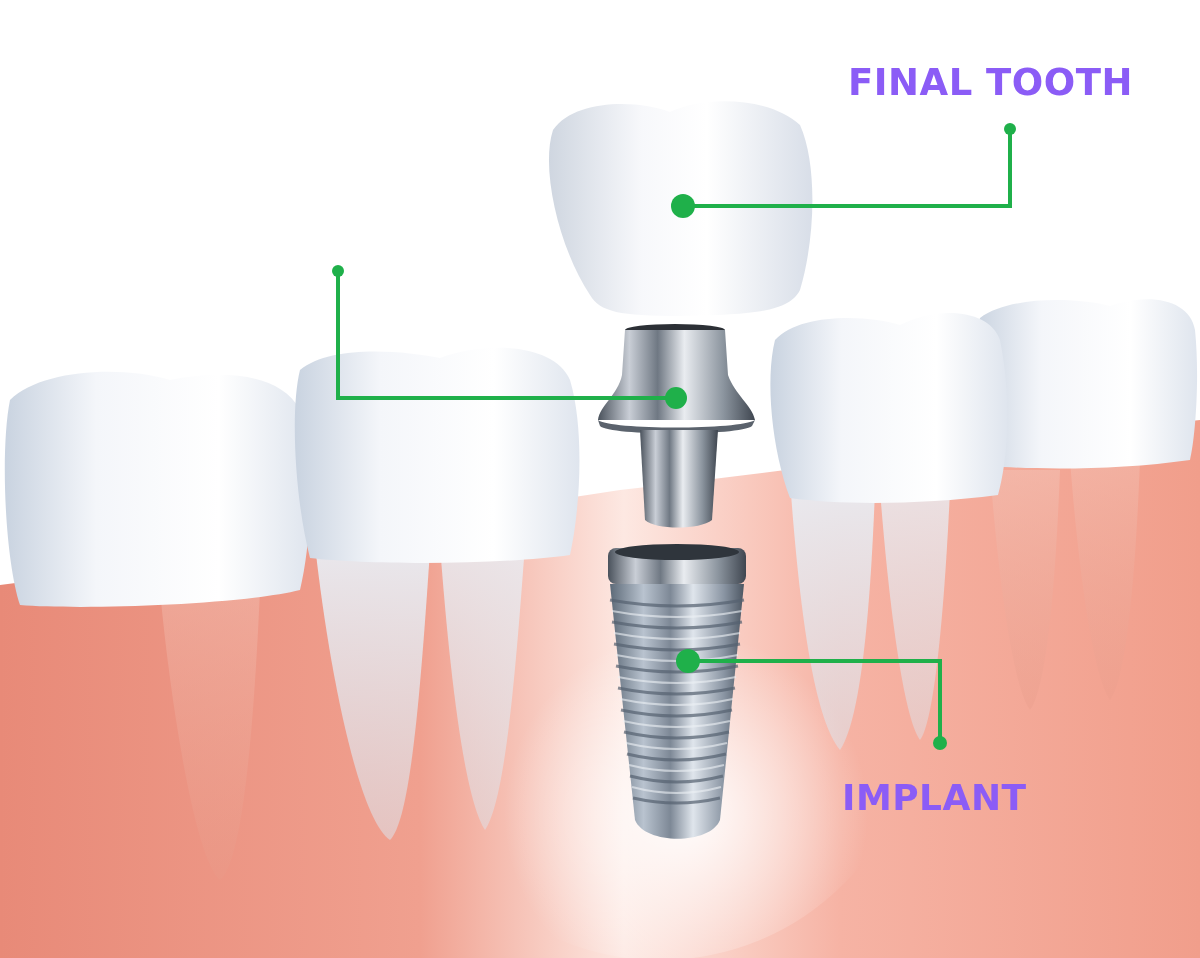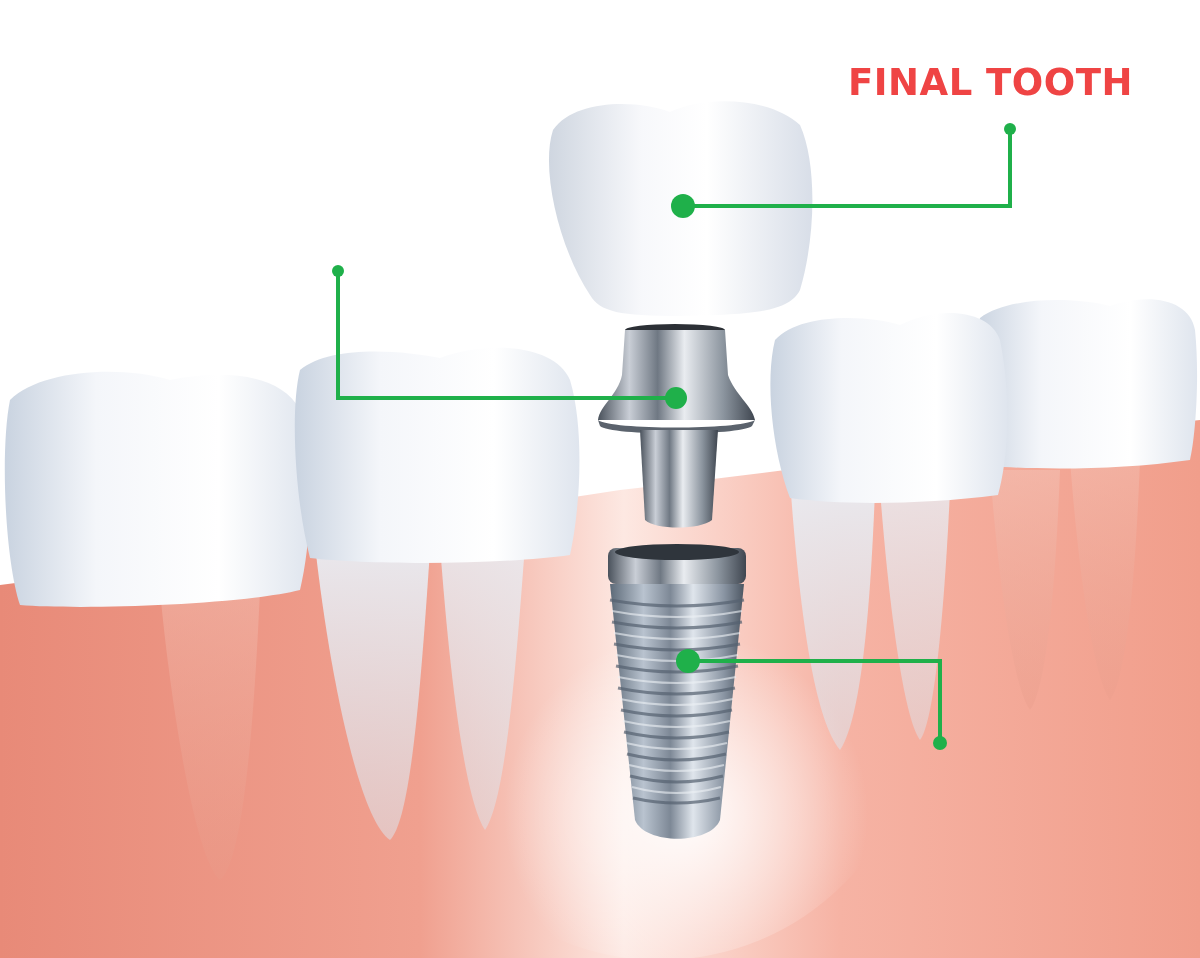--- a/index.html
+++ b/index.html
@@ -3,21 +3,21 @@
   <meta charset="utf-8">
   <style>
     html, body { margin: 0; padding: 0; }
     body { width: 1200px; height: 958px; overflow: hidden; background: #ffffff; }
     .stage { position: relative; width: 1200px; height: 958px; overflow: hidden; background: #ffffff; }
     svg.art { position: absolute; left: 0; top: 0; }
     .label {
       position: absolute;
       font-family: "DejaVu Sans", sans-serif;
       font-weight: bold;
-      color: #ef4444;
+      color: #8b5cf6;
       letter-spacing: 0.5px;
       white-space: nowrap;
       line-height: 1;
     }
     .lbl-final { left: 848px; top: 64px; font-size: 37px; }
     .lbl-abut { left: 212px; top: 211px; font-size: 36px; }
     .lbl-impl { left: 842px; top: 780px; font-size: 36px; }
   </style>
 </head>
 <body>
@@ -141,13 +141,14 @@
       <circle cx="1010" cy="129" r="6"></circle>
       <circle cx="683" cy="206" r="12"></circle>
       <circle cx="338" cy="271" r="6"></circle>
       <circle cx="676" cy="398" r="11"></circle>
       <circle cx="688" cy="661" r="12"></circle>
       <circle cx="940" cy="743" r="7"></circle>
     </g>
   </svg>
 
   <div class="label lbl-final">FINAL TOOTH</div>
+  <div class="label lbl-impl">IMPLANT</div>
 </div>
 
 </body></html>

